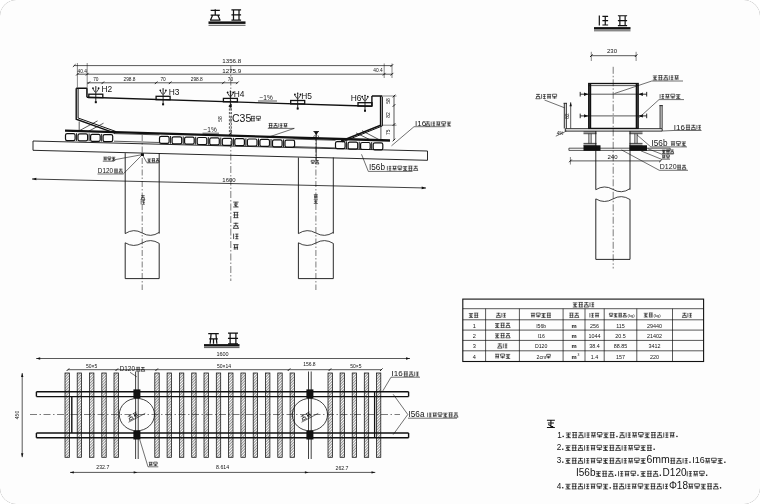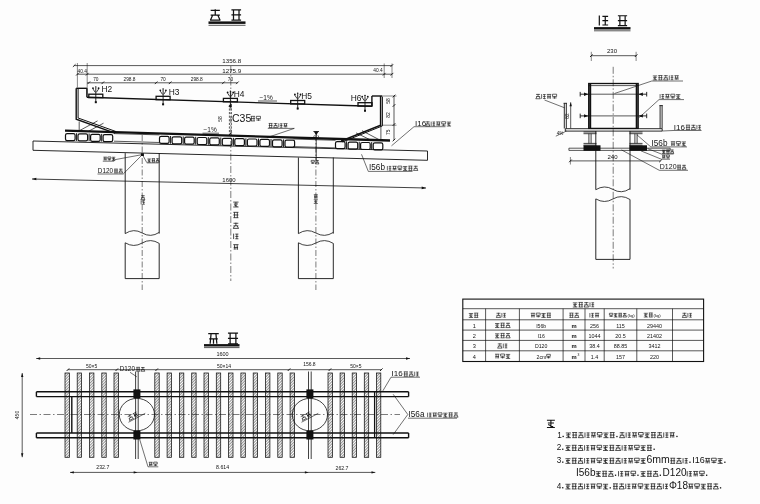--- a/index.html
+++ b/index.html
@@ -1,15 +1,15 @@
 <!DOCTYPE html>
 <html><head><meta charset="utf-8">
 <style>
 html,body{margin:0;padding:0;background:#fff;}
-#page{width:760px;height:504px;overflow:hidden;background:#ec4899;filter:grayscale(1);}
+#page{width:760px;height:504px;overflow:hidden;background:#ec4899;filter:grayscale(1);border-radius:16px;}
 </style></head>
 <body>
 <div id="page">
 <svg width="760" height="504" viewBox="0 0 760 504">
 <defs>
         <pattern id="hat" width="2.0" height="2.0" patternUnits="userSpaceOnUse" patternTransform="rotate(45)">
           <line x1="0" y1="0" x2="0" y2="2.0" stroke="#111" stroke-width="0.9"></line>
         </pattern>
       </defs>
 <rect width="760" height="504" fill="#fdfdfb"></rect>

